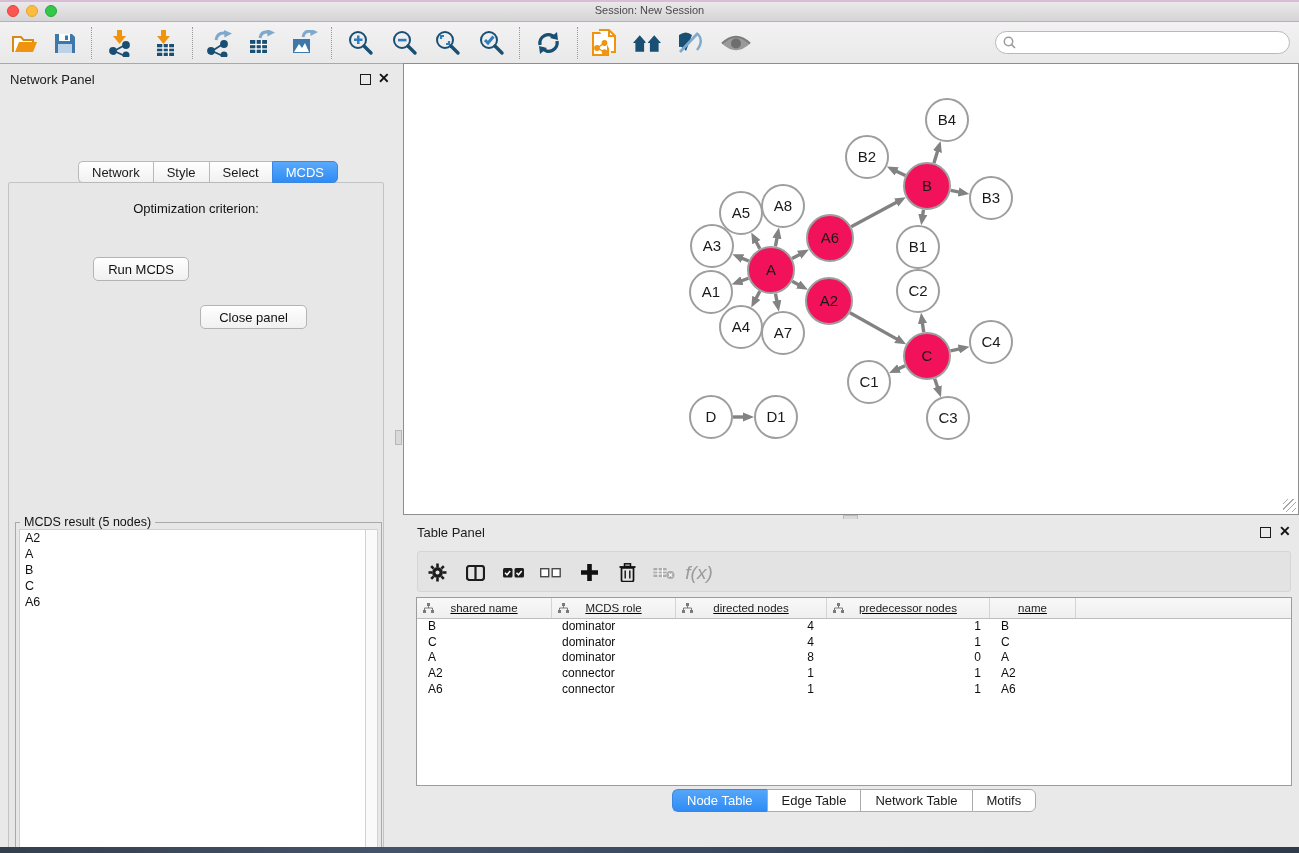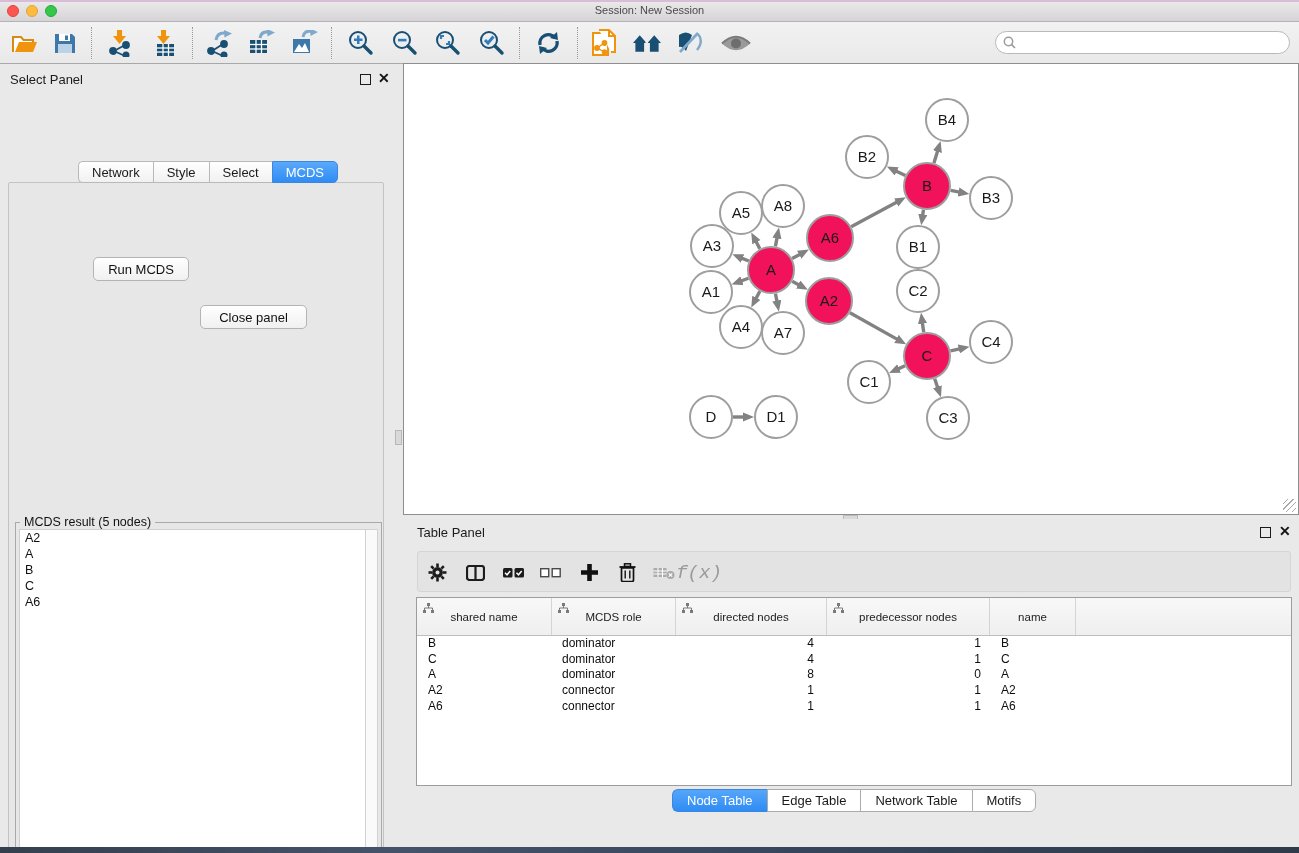--- a/index.html
+++ b/index.html
@@ -75,25 +75,25 @@
   .grip-v { position:absolute; left:395px; top:430px; width:7px; height:15px; background:#d9d9d9; border:1px solid #b7b7b7; }
   .grip-h { position:absolute; left:843px; top:515px; width:15px; height:5px; background:#d9d9d9; border:1px solid #bbb; }
 
   
   .table-panel { position:absolute; left:403px; top:519px; width:896px; height:296px; background:#e9e9e9; }
   .tp-head { position:absolute; left:14px; top:6px; font-size:13px; color:#1c1c1c; }
   .tp-float { left:857px; } .tp-close { left:876px; }
   .tp-toolbar { position:absolute; left:14px; top:32px; width:874px; height:41px; background:#e3e3e3;
     border:1px solid #d5d5d5; border-radius:3px; }
   .tpi { position:absolute; top:7px; width:30px; height:27px; display:flex; align-items:center; justify-content:center; }
-  .fx { font-family:Liberation Mono, monospace; font-style:italic; font-size:19px; color:#9a9a9a; }
+  .fx { font-family:Liberation Sans, sans-serif; font-style:italic; font-size:19px; color:#9a9a9a; }
 
   .ntable { position:absolute; left:13px; top:78px; width:876px; height:189px; background:#fff; border:1px solid #9c9c9c; overflow:hidden; }
   .thead-row, .trow { display:grid; grid-template-columns:135px 124px 151px 163px 86px 1fr; }
-  .thead-row { height:38px; background:linear-gradient(#f8f8f8,#efefef); border-bottom:1px solid #bebebe; }
+  .thead-row { height:21px; background:linear-gradient(#f8f8f8,#efefef); border-bottom:1px solid #bebebe;text-decoration:underline; }
   .thcell { position:relative; display:flex; align-items:center; justify-content:center;
     font-size:11.5px; color:#222; border-right:1px solid #d4d4d4; }
   .thcell svg { position:absolute; left:6px; top:5px; }
   .trow { height:15.7px; }
   .tcell { font-size:12px; color:#0d0d0d; line-height:15.7px; white-space:nowrap; overflow:hidden; }
   .tcell.c0 { padding-left:11px; } .tcell.c1 { padding-left:10px; }
   .tcell.c2 { text-align:right; padding-right:13px; } .tcell.c3 { text-align:right; padding-right:9px; }
   .tcell.c4 { padding-left:11px; }
 
   .tp-tabs { position:absolute; left:269px; top:270px; height:23px; display:flex; }
@@ -279,32 +279,33 @@
     <div class="searchbox">
       <svg width="13" height="13" viewBox="0 0 13 13">
           <circle cx="5.5" cy="5.5" r="4.2" fill="none" stroke="#9b9b9b" stroke-width="1.5"></circle>
           <line x1="8.6" y1="8.6" x2="12" y2="12" stroke="#9b9b9b" stroke-width="1.6"></line>
         </svg>
       <input type="text" placeholder="" style="">
     </div>
   </div>
 
   <div class="control-panel">
-    <div class="panel-head">Select Panel</div>
+    <div class="panel-head">Network Panel</div>
     <span class="float-btn cp-float"></span>
     <span class="close-x cp-close">✕</span>
 
     <div class="cp-tabs">
       <div class="cp-tab">Network</div>
       <div class="cp-tab">Style</div>
       <div class="cp-tab">Select</div>
       <div class="cp-tab active">MCDS</div>
     </div>
 
     <div class="cp-pane">
+      <div class="opt-label">Optimization criterion:</div>
       <button class="cp-btn run-btn">Run MCDS</button>
       <button class="cp-btn closep-btn">Close panel</button>
 
       <div class="mcds-fieldset">
         <div class="mcds-legend">MCDS result (5 nodes)</div>
         <div class="mcds-list" id="mcds-list">
             <div class="mcds-item">A2</div>
             <div class="mcds-item">A</div>
             <div class="mcds-item">B</div>
             <div class="mcds-item">C</div>

